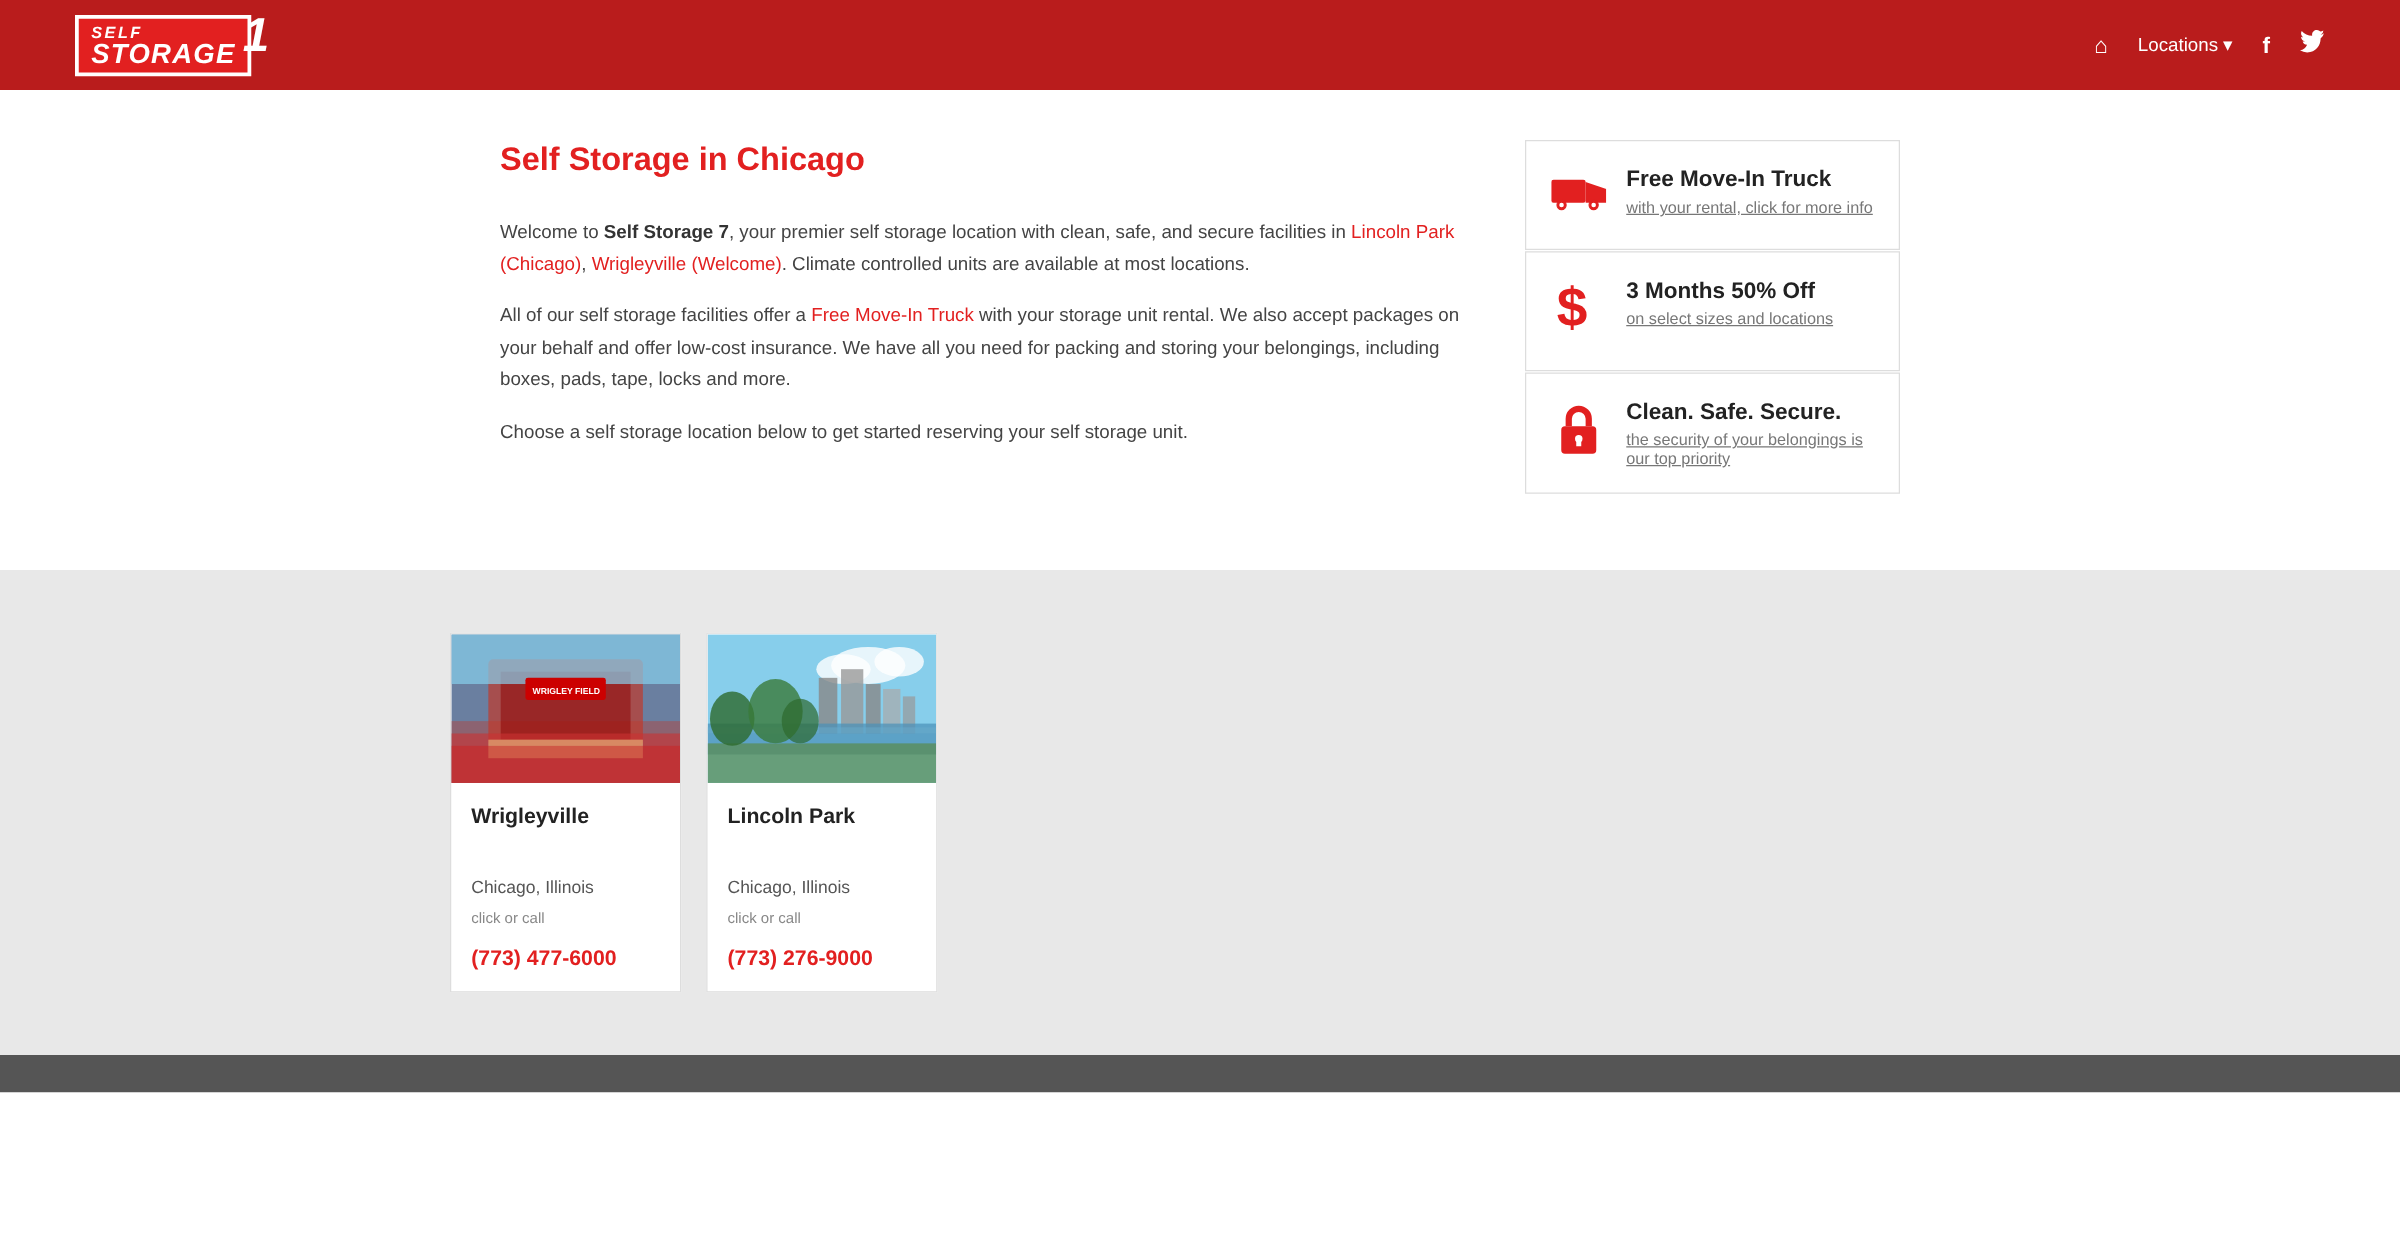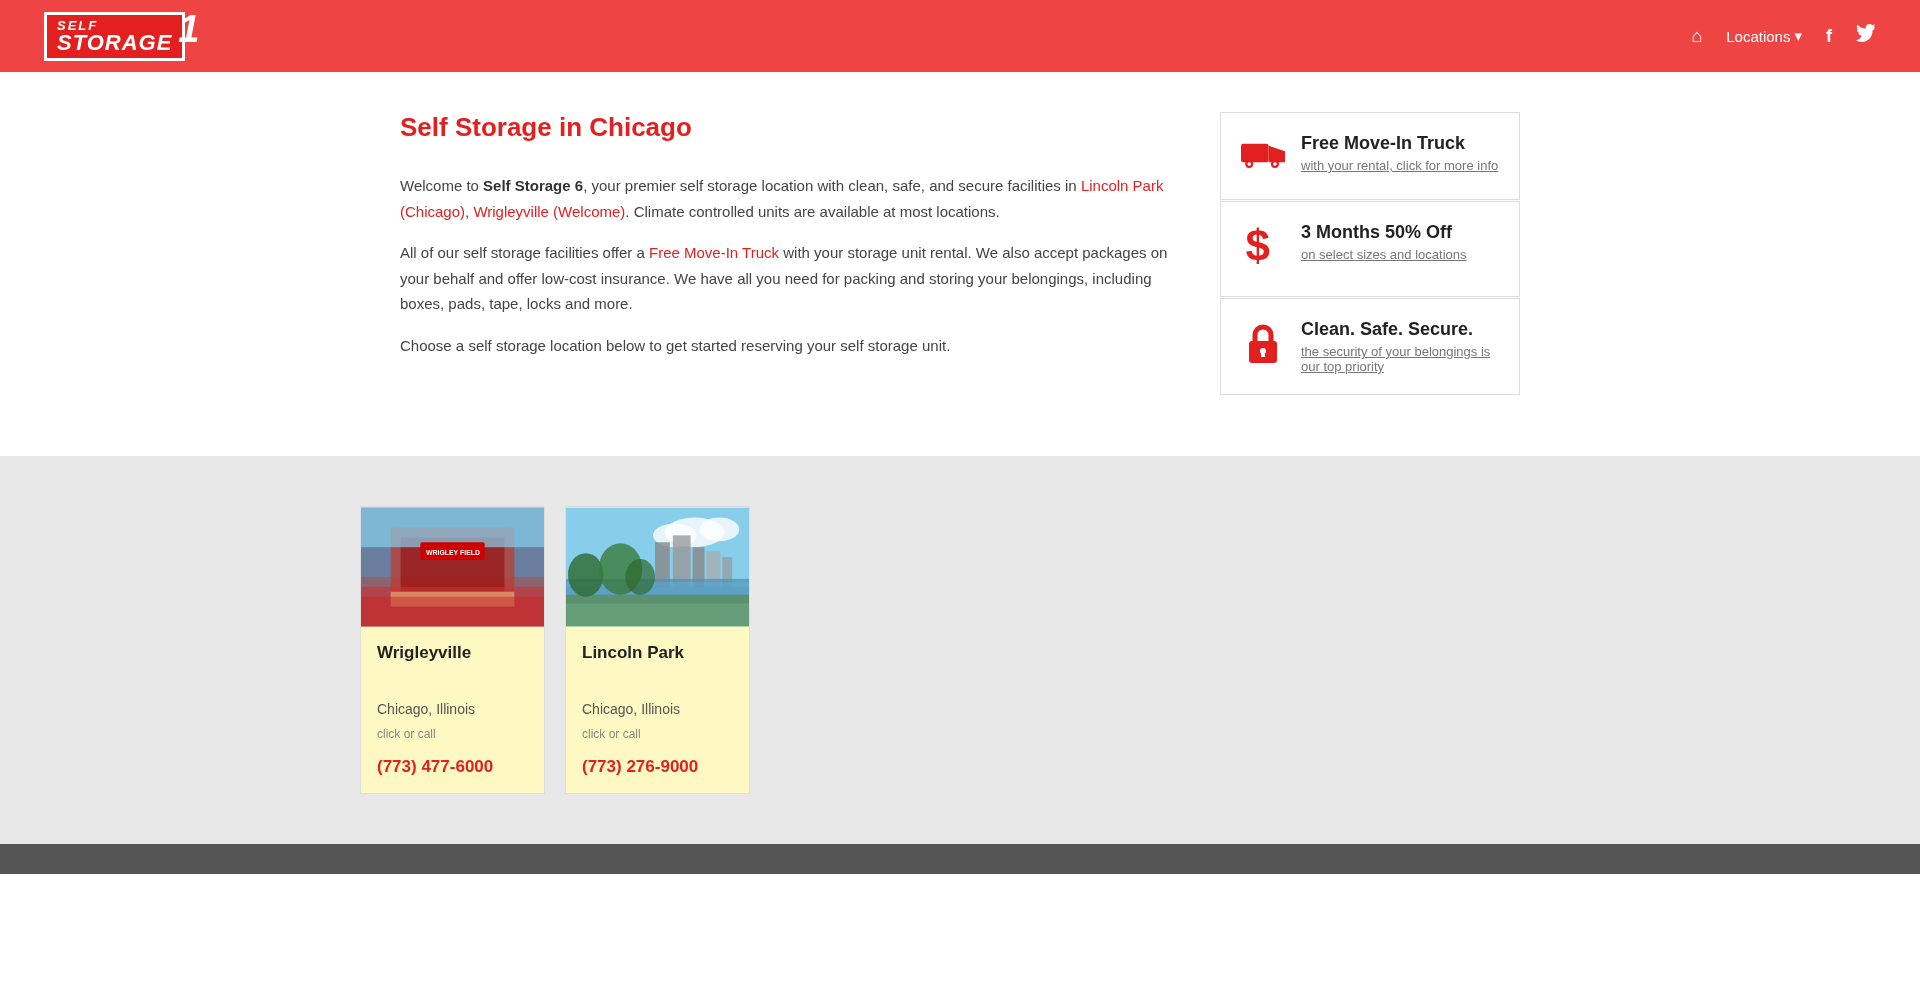--- a/index.html
+++ b/index.html
@@ -1,24 +1,24 @@
 <!DOCTYPE html>
 <html><head>
   <meta charset="utf-8">
   <style>
     * { box-sizing: border-box; margin: 0; padding: 0; }
     body { font-family: Arial, sans-serif; background: #fff; color: #333; }
 
     
     nav {
-      background: #ef4444;
+      background: #b91c1c;
       height: 72px;
       display: flex;
       align-items: center;
-      padding: 0 44px;
+      padding: 0 60px;
     }
     .nav-logo {
       display: flex;
       align-items: center;
       margin-right: auto;
     }
     .logo-box {
       background: #e22020;
       border: 3px solid #fff;
       padding: 4px 10px;
@@ -156,21 +156,21 @@
     }
 
     .locations-grid {
       display: flex;
       gap: 20px;
       max-width: 1200px;
       margin: 0 auto;
     }
 
     .location-card {
-      background: #fef9c3;
+      background: #ffffff;
       width: 185px;
       overflow: hidden;
       border: 1px solid #ddd;
       cursor: pointer;
     }
 
     .location-img-placeholder {
       width: 100%;
       height: 120px;
       display: block;
@@ -254,21 +254,21 @@
       </a>
     </li>
   </ul>
 </nav>
 
 <div class="main-content">
   <div class="left-content">
     <h1 class="page-title">Self Storage in Chicago</h1>
 
     <p class="intro-text">
-      <span>Welcome to </span><strong>Self Storage 6</strong><span>, your premier self storage location with clean, safe, and secure facilities in </span><a href="#" class="red-link">Lincoln Park (Chicago)</a><span>, </span><a href="#" class="red-link">Wrigleyville (Welcome)</a><span>. Climate controlled units are available at most locations.</span>
+      <span>Welcome to </span><strong>Self Storage 7</strong><span>, your premier self storage location with clean, safe, and secure facilities in </span><a href="#" class="red-link">Lincoln Park (Chicago)</a><span>, </span><a href="#" class="red-link">Wrigleyville (Welcome)</a><span>. Climate controlled units are available at most locations.</span>
     </p>
 
     <p class="intro-text">
       <span>All of our self storage facilities offer a </span><a href="#" class="red-link">Free Move-In Truck</a><span> with your storage unit rental. We also accept packages on your behalf and offer low-cost insurance. We have all you need for packing and storing your belongings, including boxes, pads, tape, locks and more.</span>
     </p>
 
     <p class="intro-text">Choose a self storage location below to get started reserving your self storage unit.</p>
   </div>
 
   <div class="right-sidebar">

